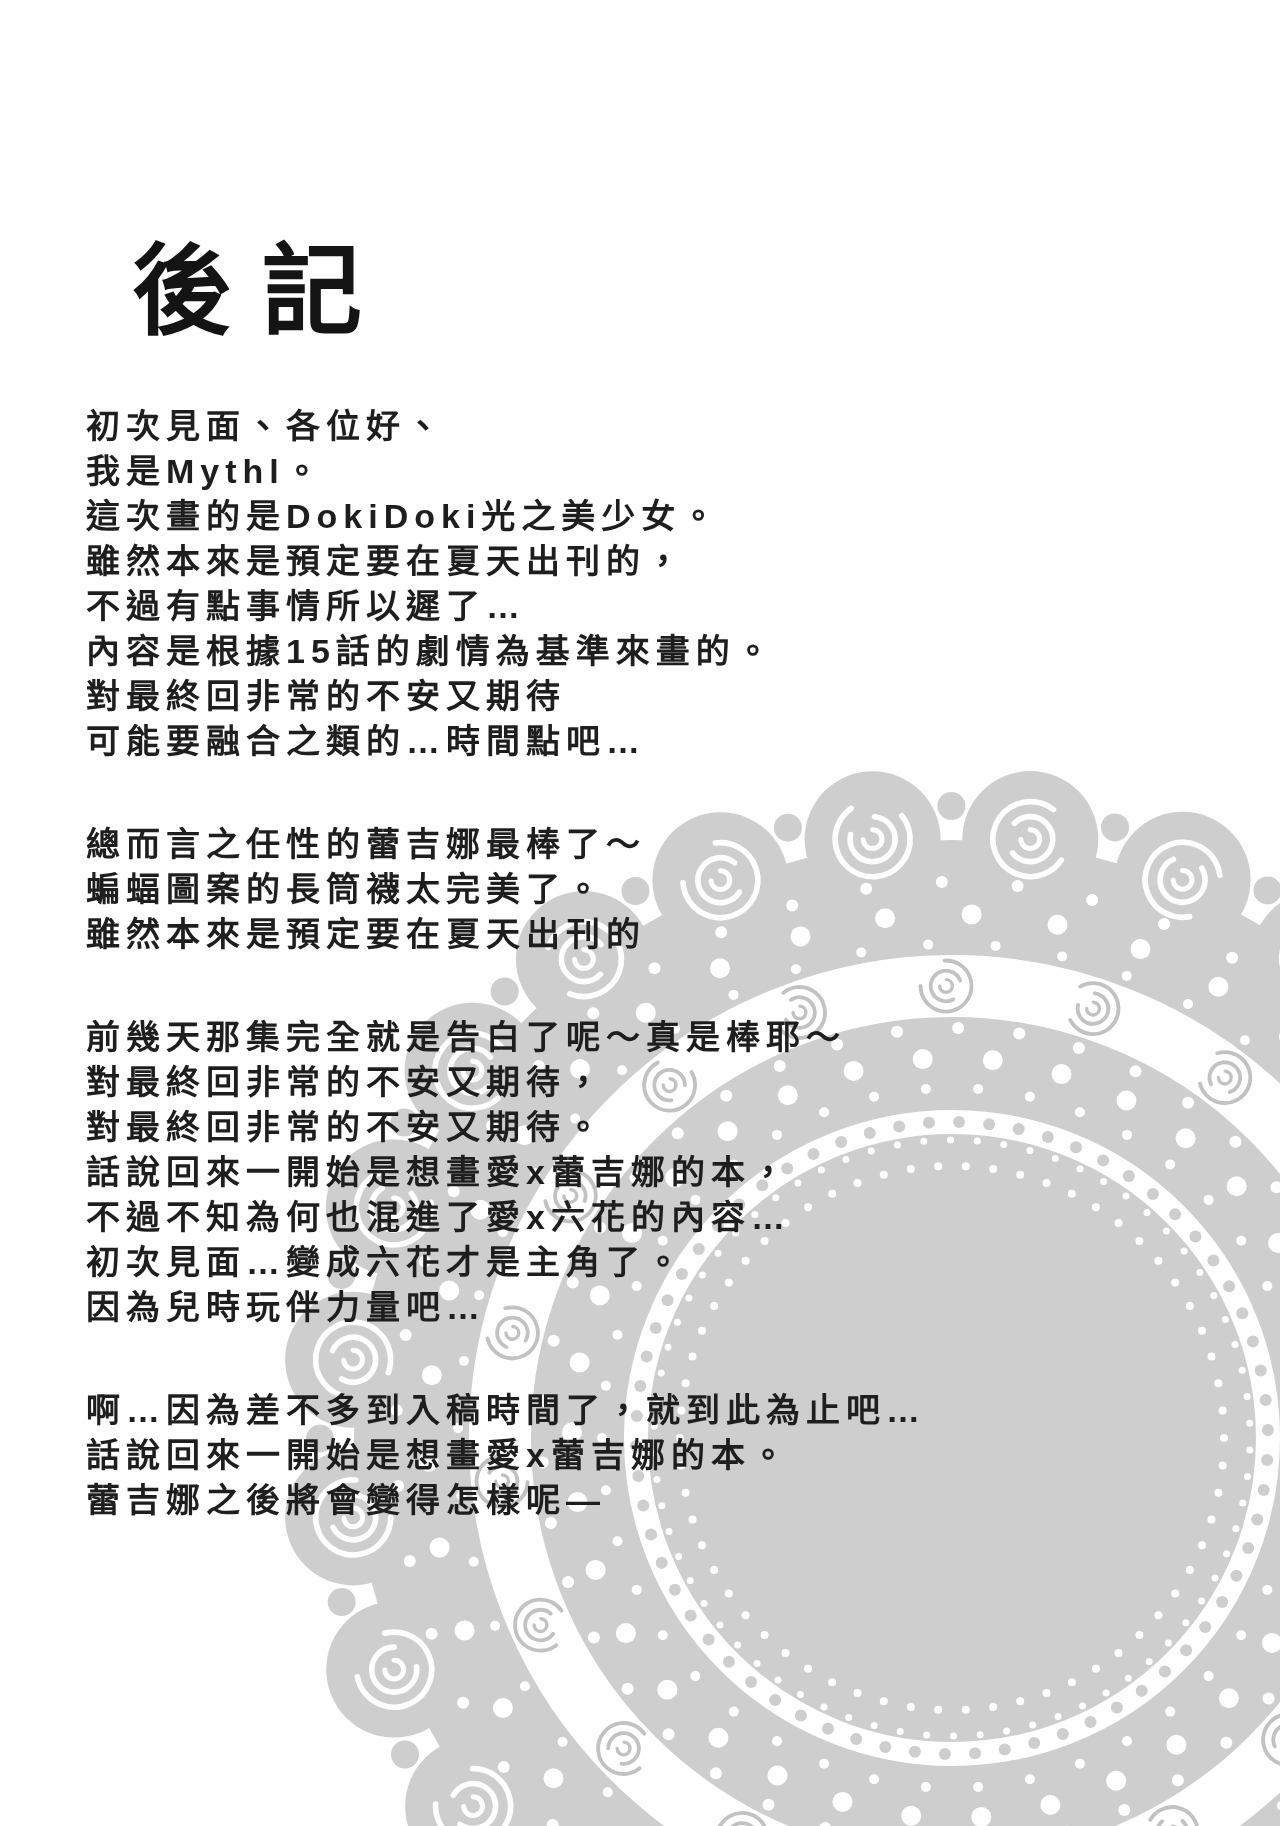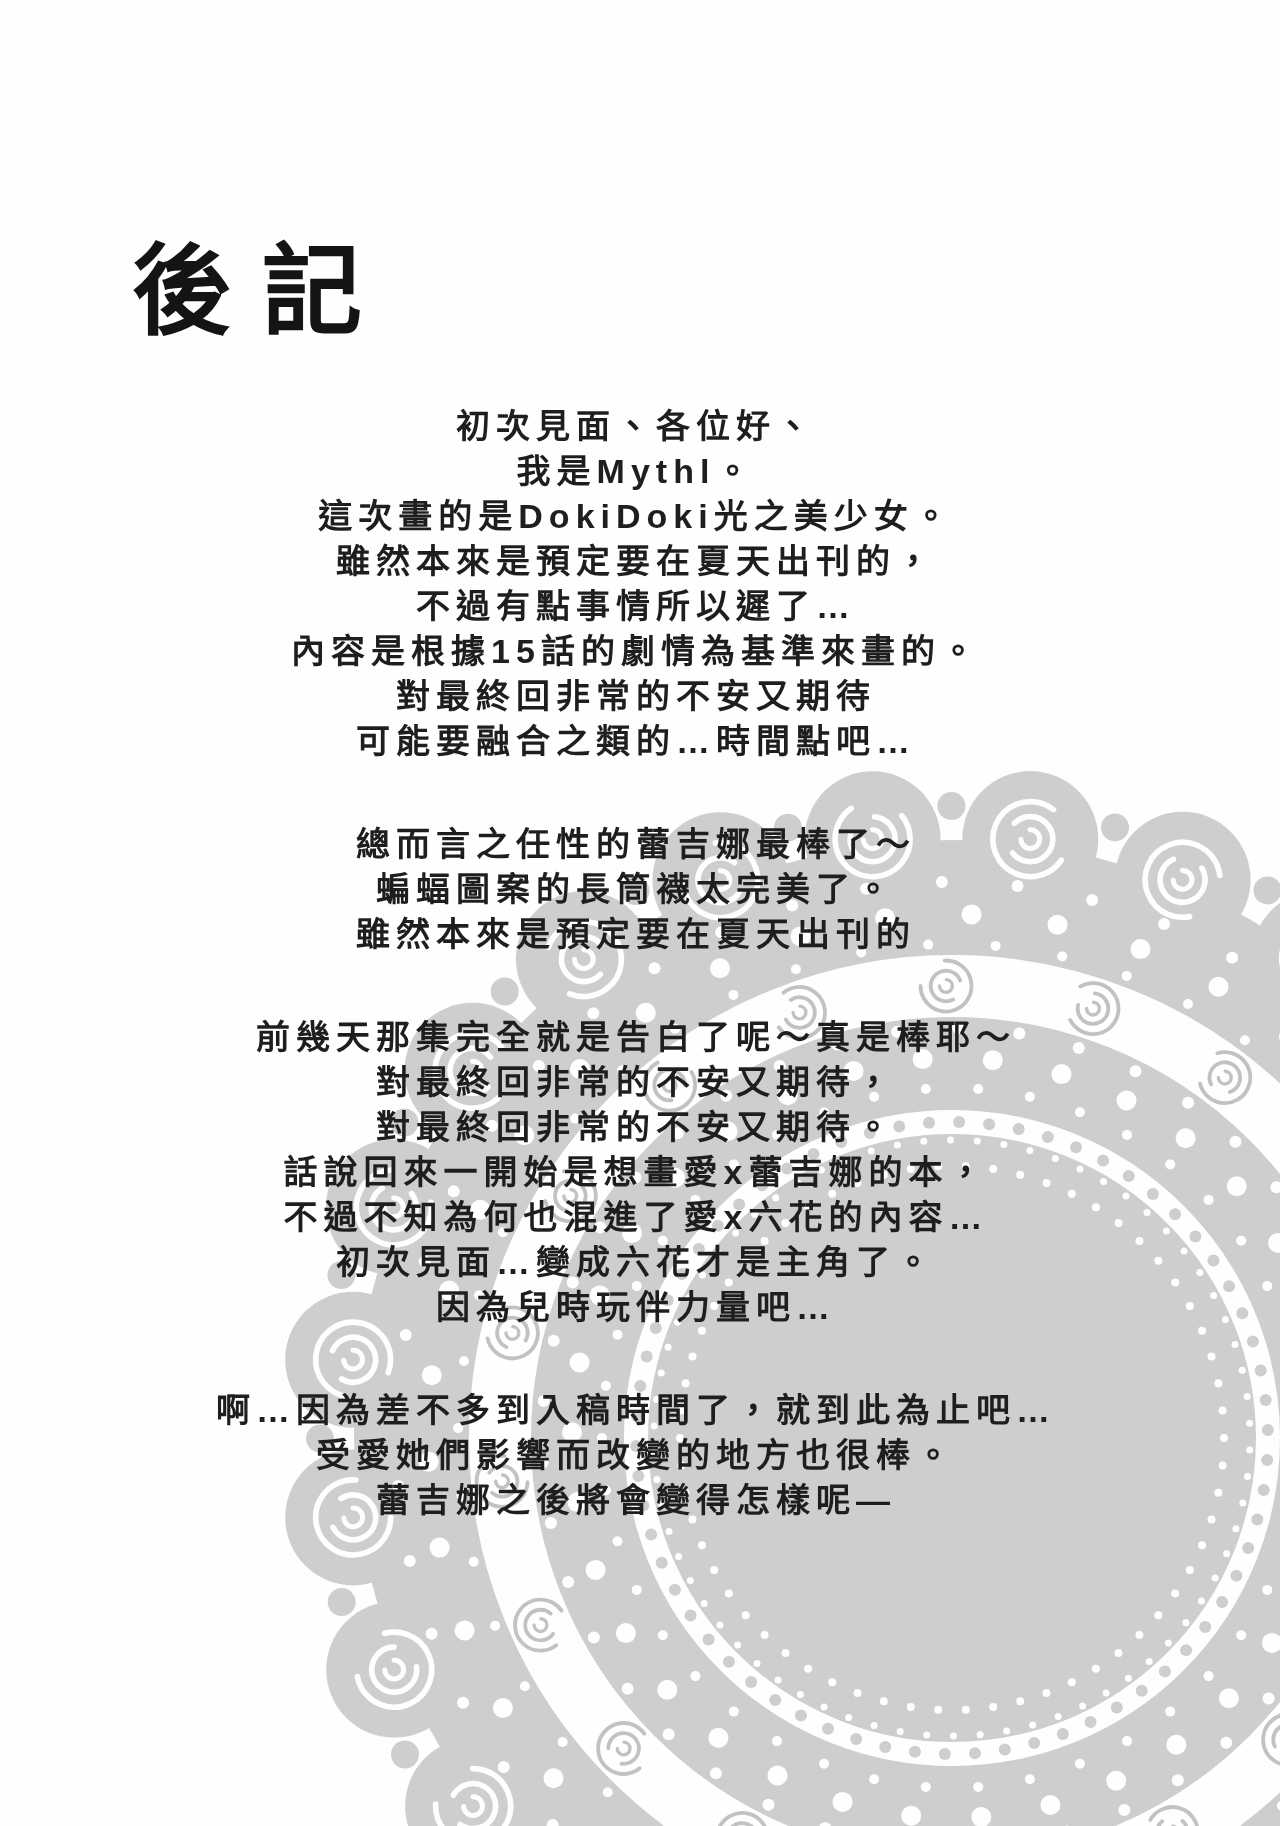--- a/index.html
+++ b/index.html
@@ -20,21 +20,20 @@
     font-size:100px;font-weight:700;letter-spacing:30px;
     color:#141414;z-index:2;
     font-family:"Liberation Serif","DejaVu Serif",serif;
     white-space:pre;
   }
   .body-text{
     position:absolute;left:86px;top:404px;width:1100px;
     z-index:2;color:#1e1e1e;
     font-size:34px;line-height:45px;letter-spacing:6px;
     font-weight:600;
-    text-align:center;
   }
   .para{margin:0 0 58px 0;padding:0;}
   .line{display:block;white-space:pre;}
 </style>
 </head>
 <body>
 
 <div class="page">
 
   <svg id="doily-svg" class="doily" viewBox="0 0 1280 1826" aria-hidden="true">
@@ -691,17 +690,17 @@
       <span class="line">前幾天那集完全就是告白了呢～真是棒耶～</span>
       <span class="line">對最終回非常的不安又期待，</span>
       <span class="line">對最終回非常的不安又期待。</span>
       <span class="line">話說回來一開始是想畫愛x蕾吉娜的本，</span>
       <span class="line">不過不知為何也混進了愛x六花的內容…</span>
       <span class="line">初次見面…變成六花才是主角了。</span>
       <span class="line">因為兒時玩伴力量吧…</span>
     </p>
     <p class="para">
       <span class="line">啊…因為差不多到入稿時間了，就到此為止吧…</span>
-      <span class="line">受愛她們影響而改變的地方也很棒。</span>
+      <span class="line">話說回來一開始是想畫愛x蕾吉娜的本。</span>
       <span class="line">蕾吉娜之後將會變得怎樣呢—</span>
     </p>
   </div>
 </div>
 
 </body></html>

